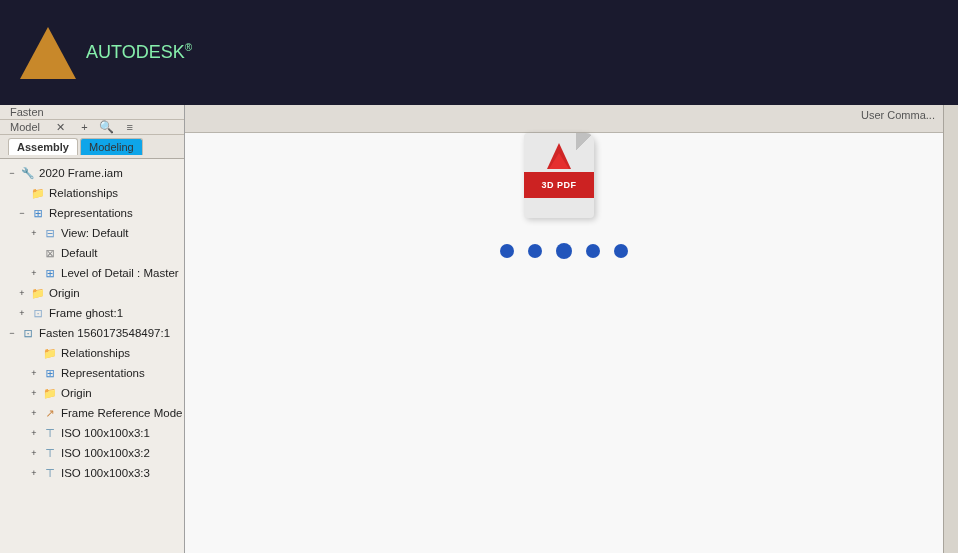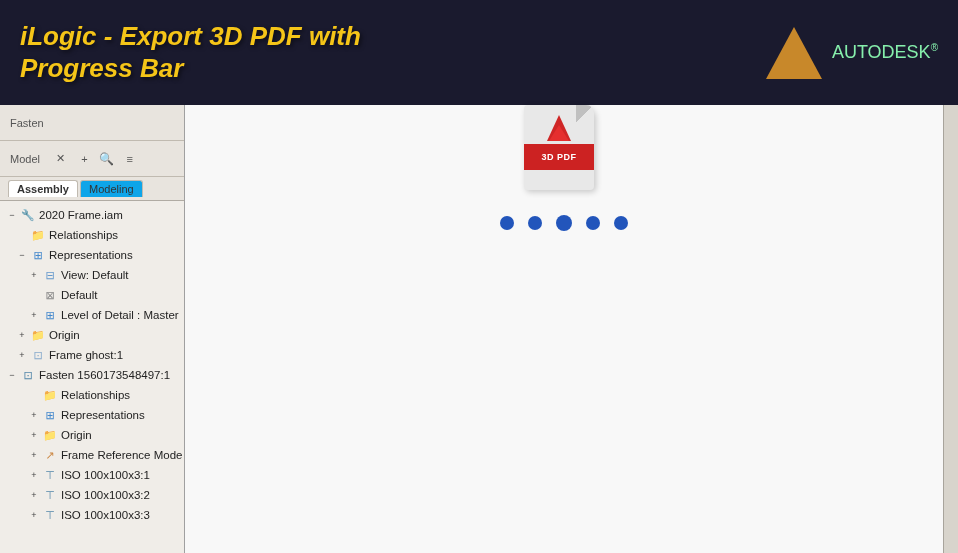--- a/index.html
+++ b/index.html
@@ -67,21 +67,21 @@
       width: 185px;
       height: 100%;
       background: #f0ede8;
       border-right: 1px solid #a0a0a0;
       display: flex;
       flex-direction: column;
       overflow: hidden;
     }
 
     .toolbar-row {
-      height: 36px;
+      height: 15px;
       background: #e8e4de;
       border-bottom: 1px solid #c0bab0;
       display: flex;
       align-items: center;
       padding: 0 6px;
       gap: 8px;
     }
     .toolbar-btn {
       font-size: 11px;
       color: #555;
@@ -279,24 +279,20 @@
     .tree-container::-webkit-scrollbar-track { background: #e8e4de; }
     .tree-container::-webkit-scrollbar-thumb { background: #b0aba3; border-radius: 4px; }
 
     .indent-1 { padding-left: 16px; }
     .indent-2 { padding-left: 28px; }
   </style>
 </head>
 <body>
 
 <div class="header-banner">
-  <div>
-    <div class="header-title">iLogic - Export 3D PDF with</div>
-    <div class="header-title">Progress Bar</div>
-  </div>
   <div class="autodesk-logo">
     <div class="autodesk-triangle"></div>
     <div class="autodesk-text">
       <div>
         <span>AUTODESK</span><span class="registered">®</span>
       </div>
     </div>
   </div>
 </div>
 
@@ -416,20 +412,23 @@
       <div class="tree-item indent-2">
         <span class="expand-btn">+</span>
         <span class="tree-icon icon-iso">⊤</span>
         <span>ISO 100x100x3:3</span>
       </div>
 
     </div>
   </div>
 
   <div class="center-panel">
+    <div class="center-toolbar">
+      <span style="float:right; padding: 4px 8px; font-size:11px; color:#555;">User Comma...</span>
+    </div>
     <div class="center-content">
 
       <div class="pdf-icon-container">
 
         <div class="pdf-icon">
           <div class="pdf-body">
 
             <div class="pdf-fold"></div>
 
             <div style="position:absolute; top:8px; left:50%; transform:translateX(-50%);">

